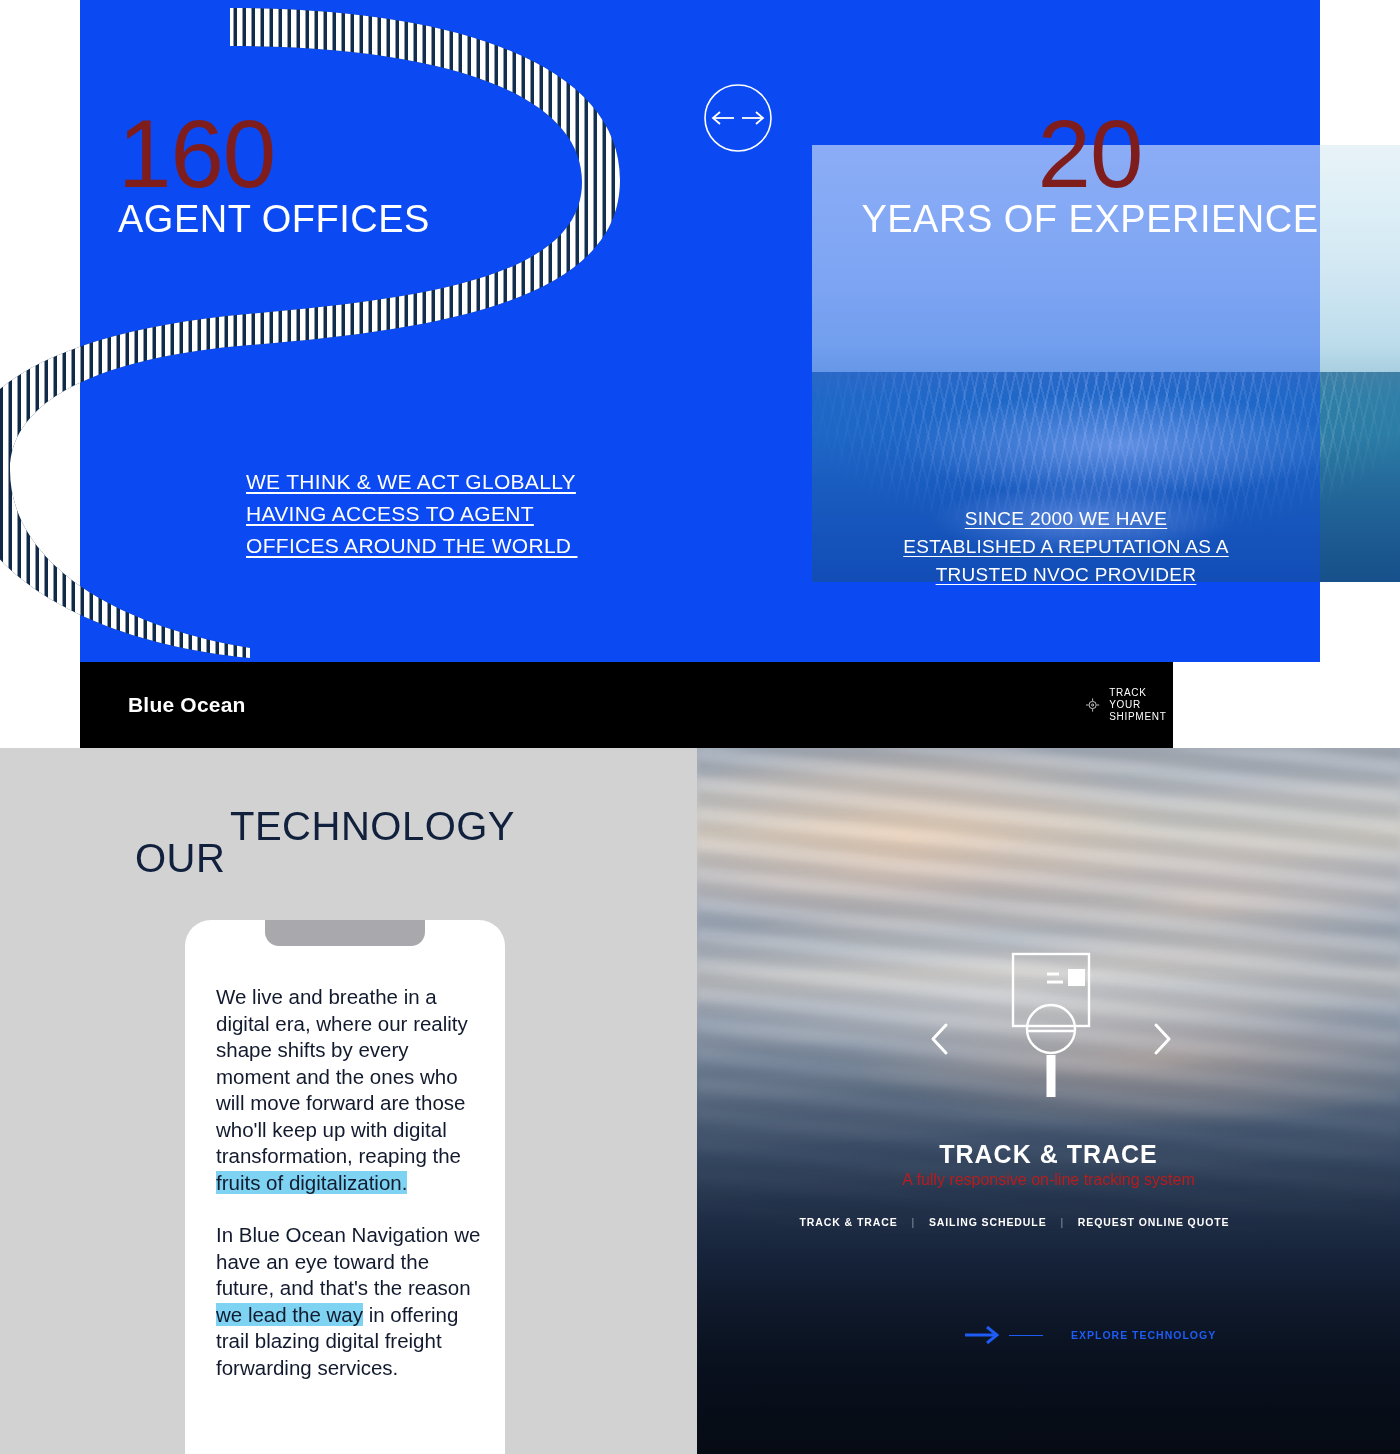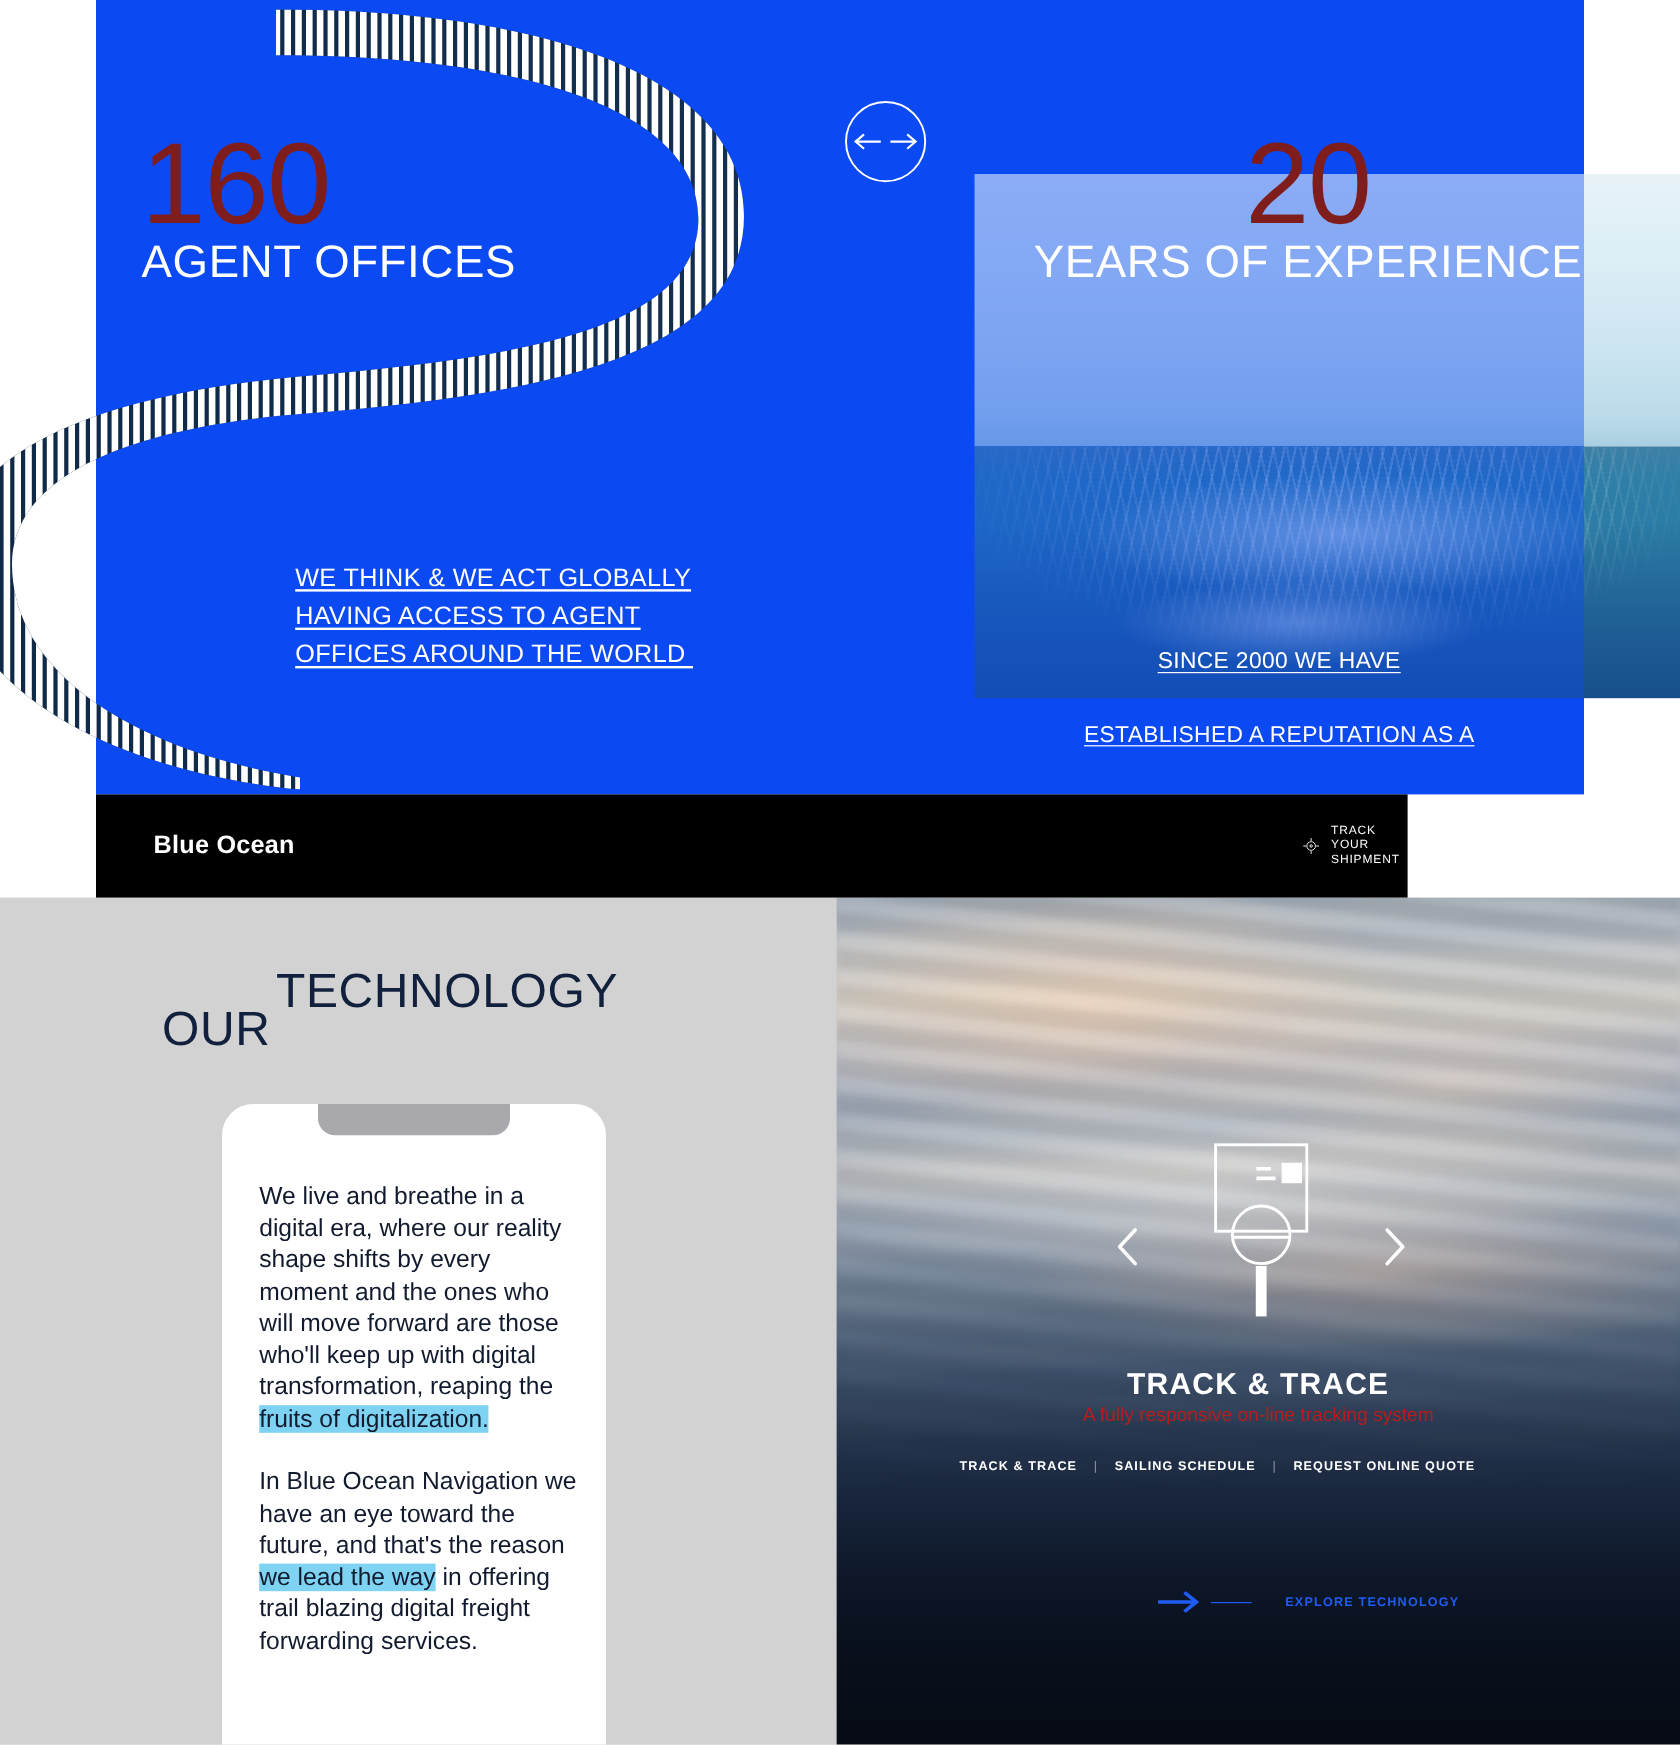--- a/index.html
+++ b/index.html
@@ -79,21 +79,21 @@
   #ocean-tint {
     position:absolute; left:812px; top:145px; width:508px; height:437px;
     background:rgba(11,73,242,0.42);
     z-index:5;
   }
   #stat-right { position:absolute; left:812px; top:108px; width:508px; text-align:center; z-index:6;margin-left:24px; }
   #hero-right-links {
     position:absolute; left:812px; top:505px; width:508px; text-align:center; z-index:6;
     font-size:19px; line-height:28px; color:#ffffff; letter-spacing:0.3px;
   }
-  #hero-right-links span { text-decoration:underline; text-underline-offset:3px; display:block;margin-top:33px; }
+  #hero-right-links span { text-decoration:underline; text-underline-offset:3px; display:block; }
 
   
   #navbar {
     position:absolute; left:80px; top:662px; width:1093px; height:86px;
     background:#000000; z-index:20;
     display:flex; align-items:center;
   }
   #brand {
     position:absolute; left:48px; font-size:21px; font-weight:700; color:#ffffff;
     letter-spacing:0.2px;

